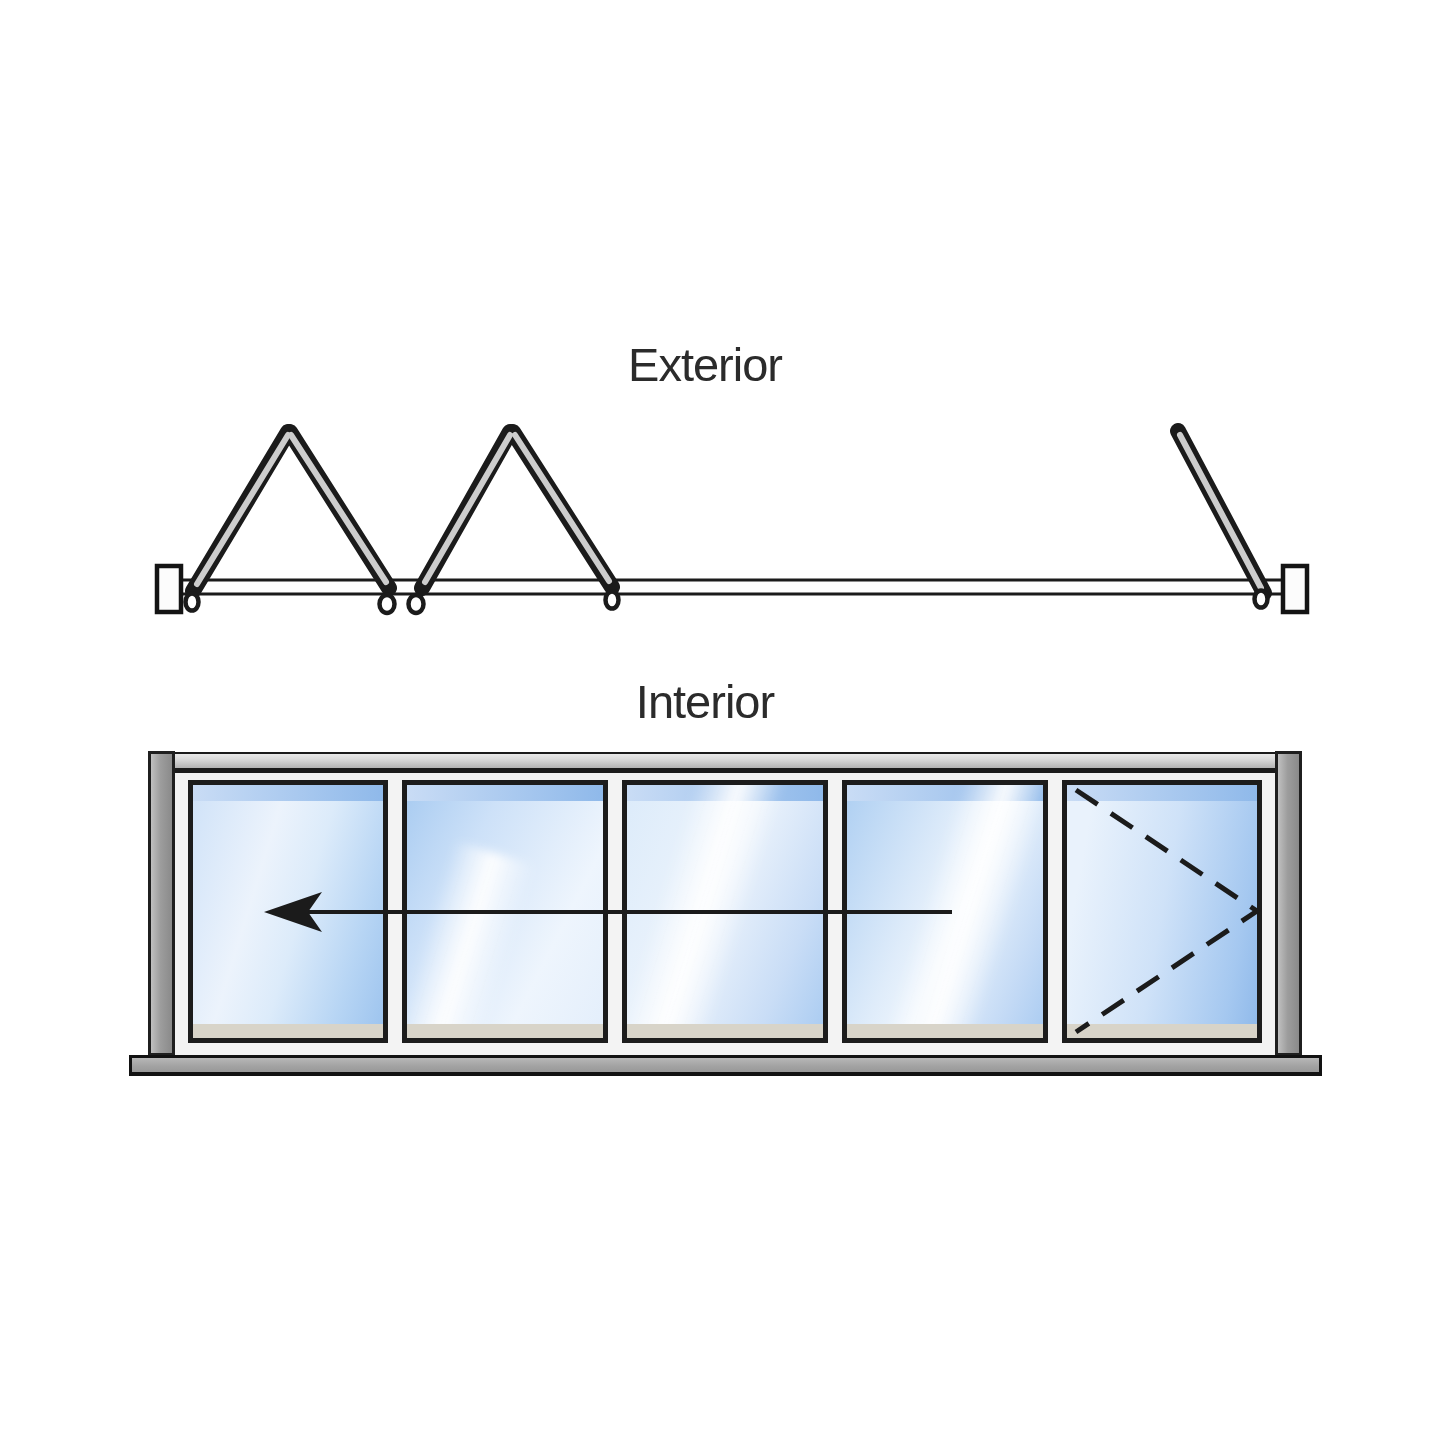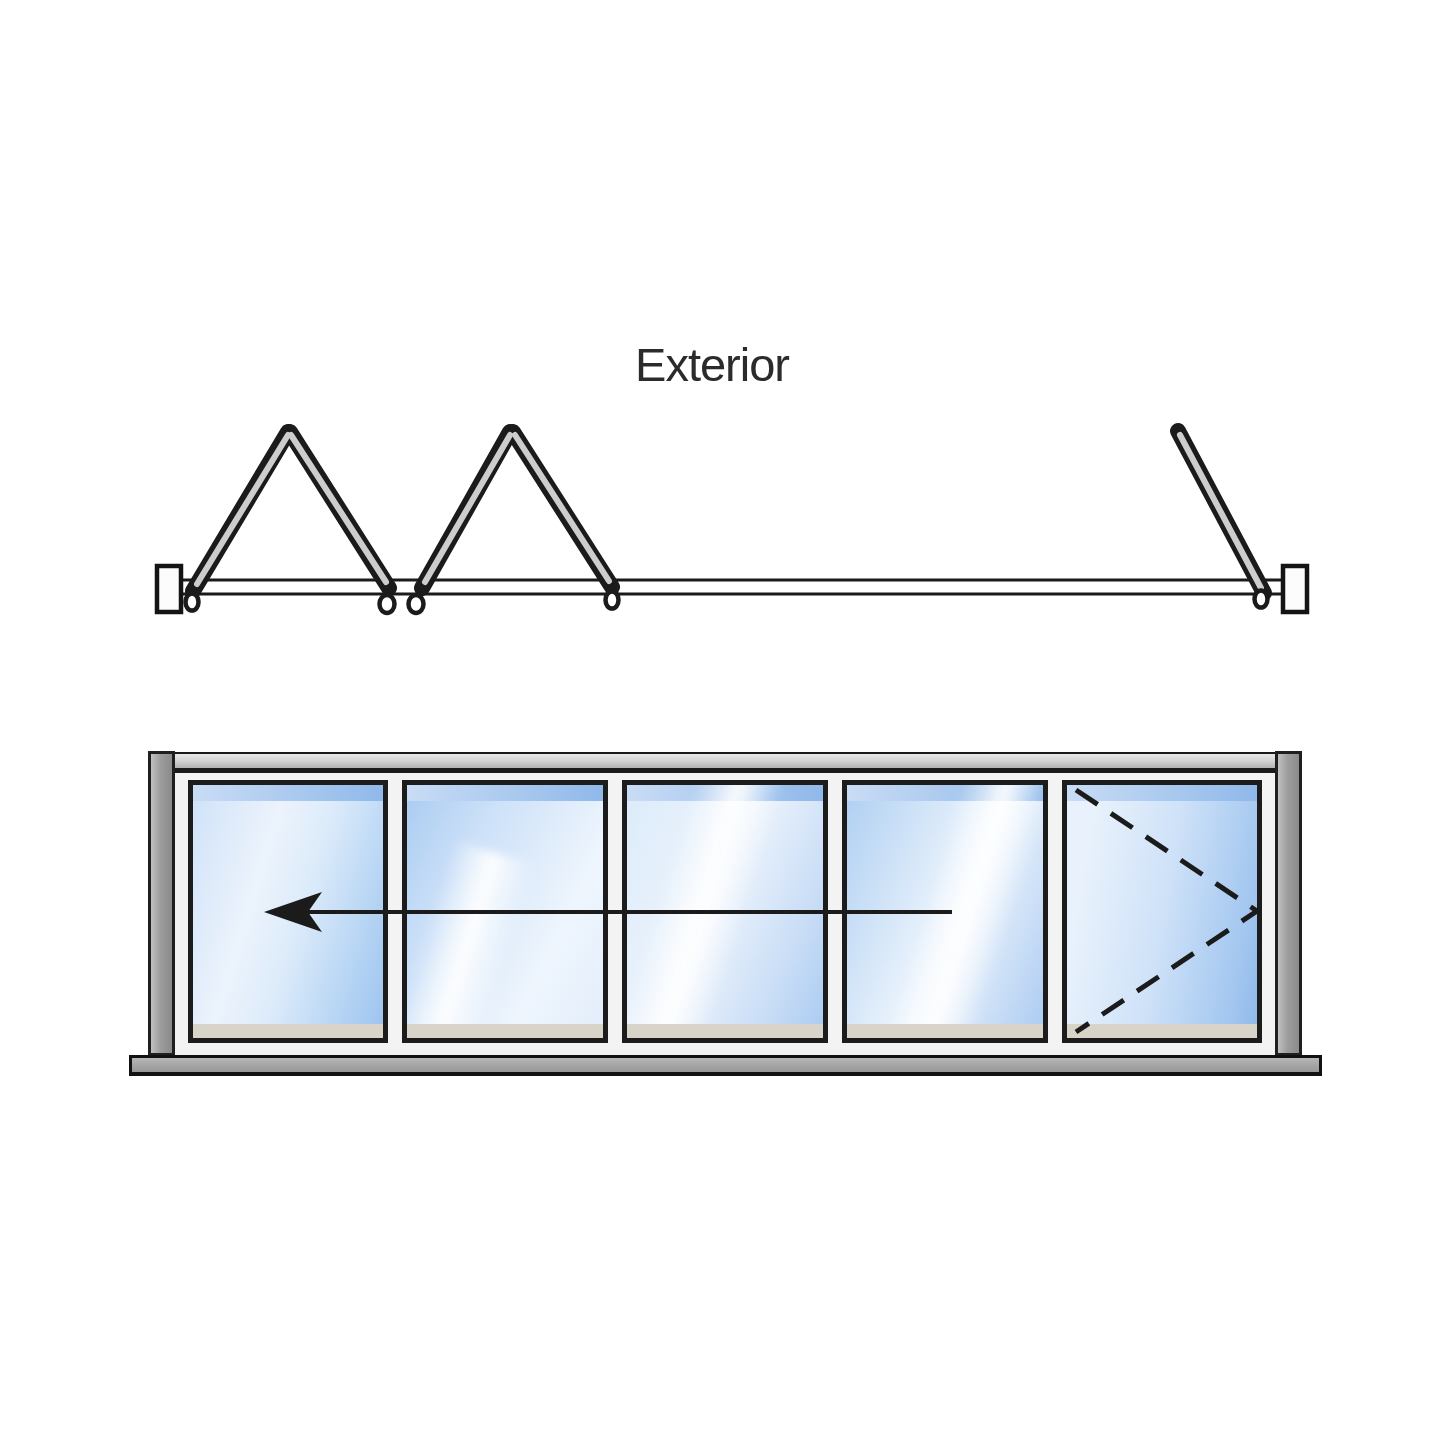--- a/index.html
+++ b/index.html
@@ -8,21 +8,21 @@
     width: 1445px;
     height: 1445px;
     background: #ffffff;
     overflow: hidden;
     font-family: "Liberation Sans", sans-serif;
   }
 
   
   .dlabel {
     position: absolute;
-    left: 312px;
+    left: 305px;
     width: 800px;
     text-align: center;
     font-size: 47px;
     line-height: 1;
     letter-spacing: -1px;
     font-weight: 400;
     color: var(--c-text, #2b2b2b);
   }
   .dlabel.exterior { top: 341px; }
   .dlabel.interior { top: 678px; }
@@ -166,20 +166,21 @@
       <ellipse cx="416" cy="604" rx="7.5" ry="9"></ellipse>
       <ellipse cx="612" cy="600" rx="6.5" ry="8.5"></ellipse>
       <ellipse cx="1261" cy="599" rx="6.5" ry="8.5"></ellipse>
     </g>
     <g fill="#fcfcfc" stroke="#141414" stroke-width="4.5">
       <rect x="157" y="566" width="24" height="46"></rect>
       <rect x="1283" y="566" width="24" height="46"></rect>
     </g>
   </svg>
 
+  <div class="dlabel interior">Interior</div>
 
   <div>
     <div class="head-rail"></div>
     <div class="jamb left"></div>
     <div class="jamb right"></div>
     <div class="panels">
         <div class="panel first">
           <div class="sash">
             <div class="glass v1">
               <div class="sky"></div>

